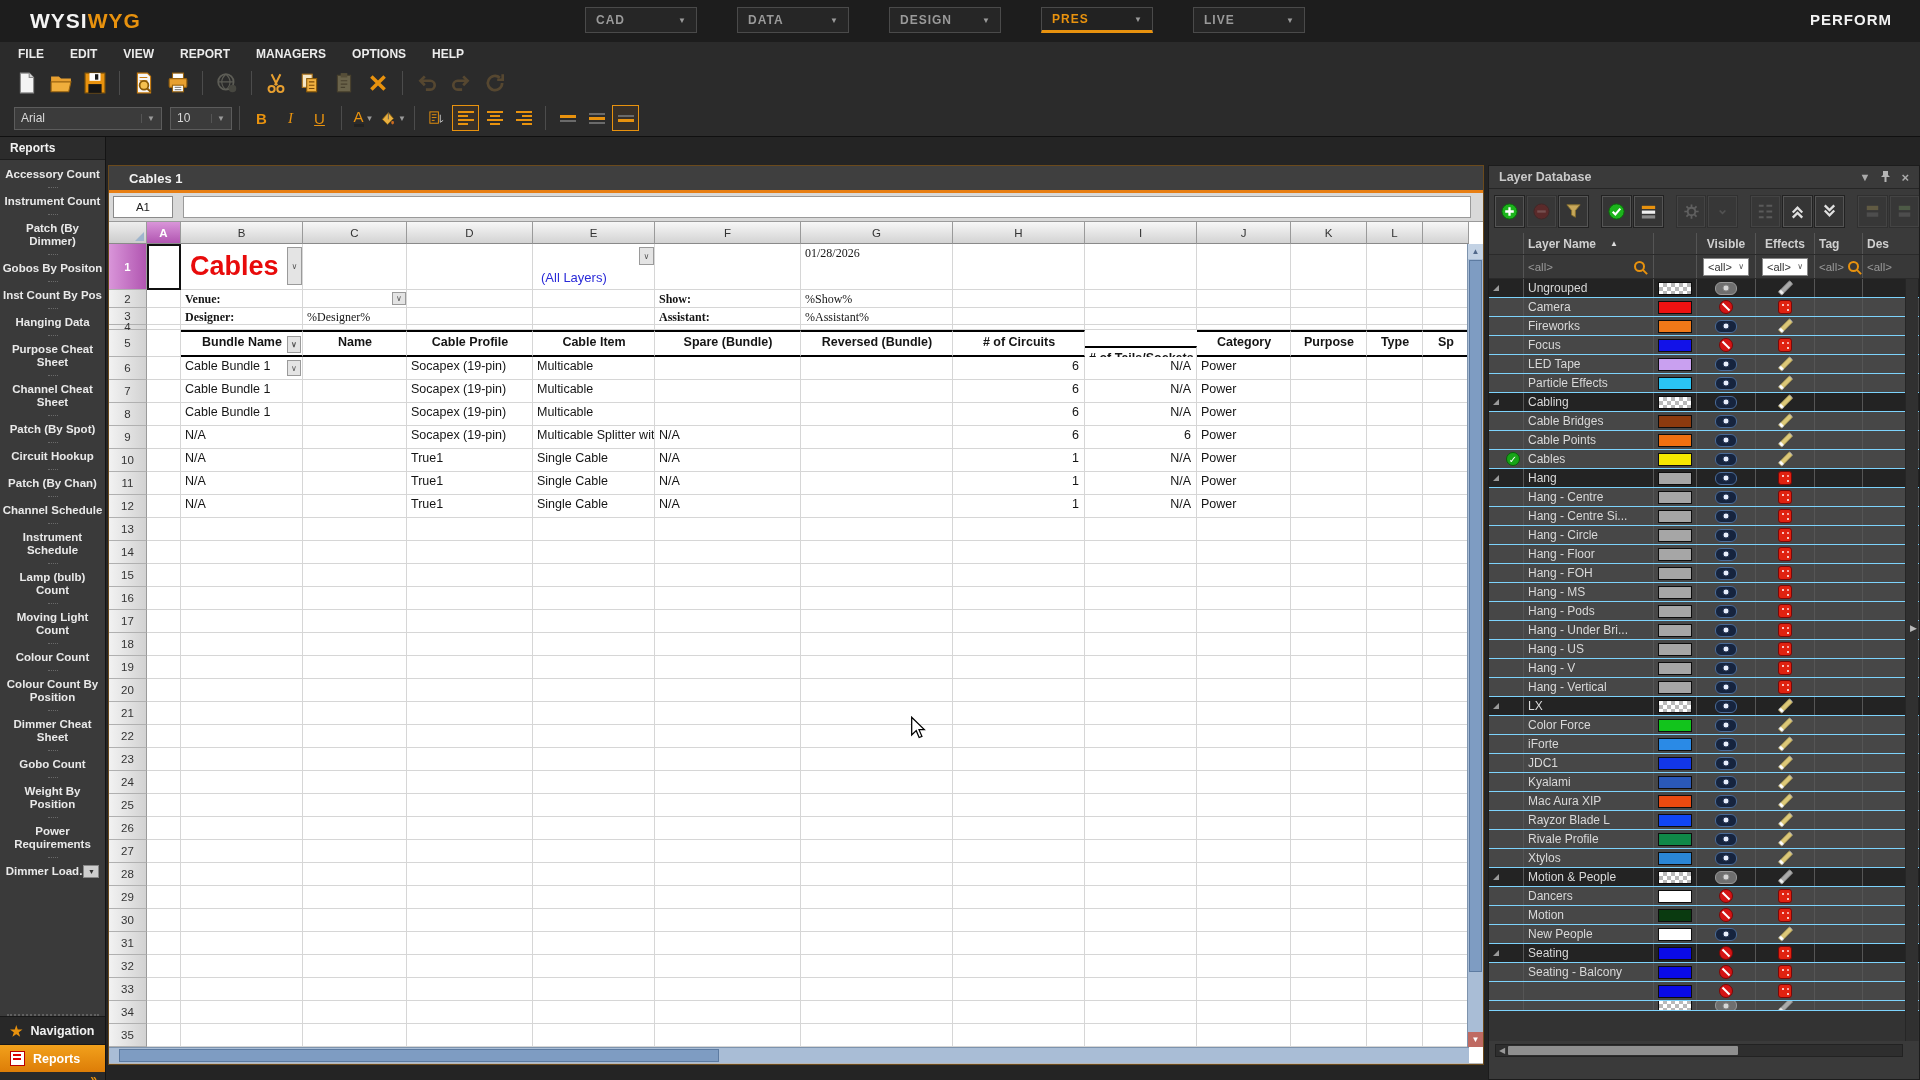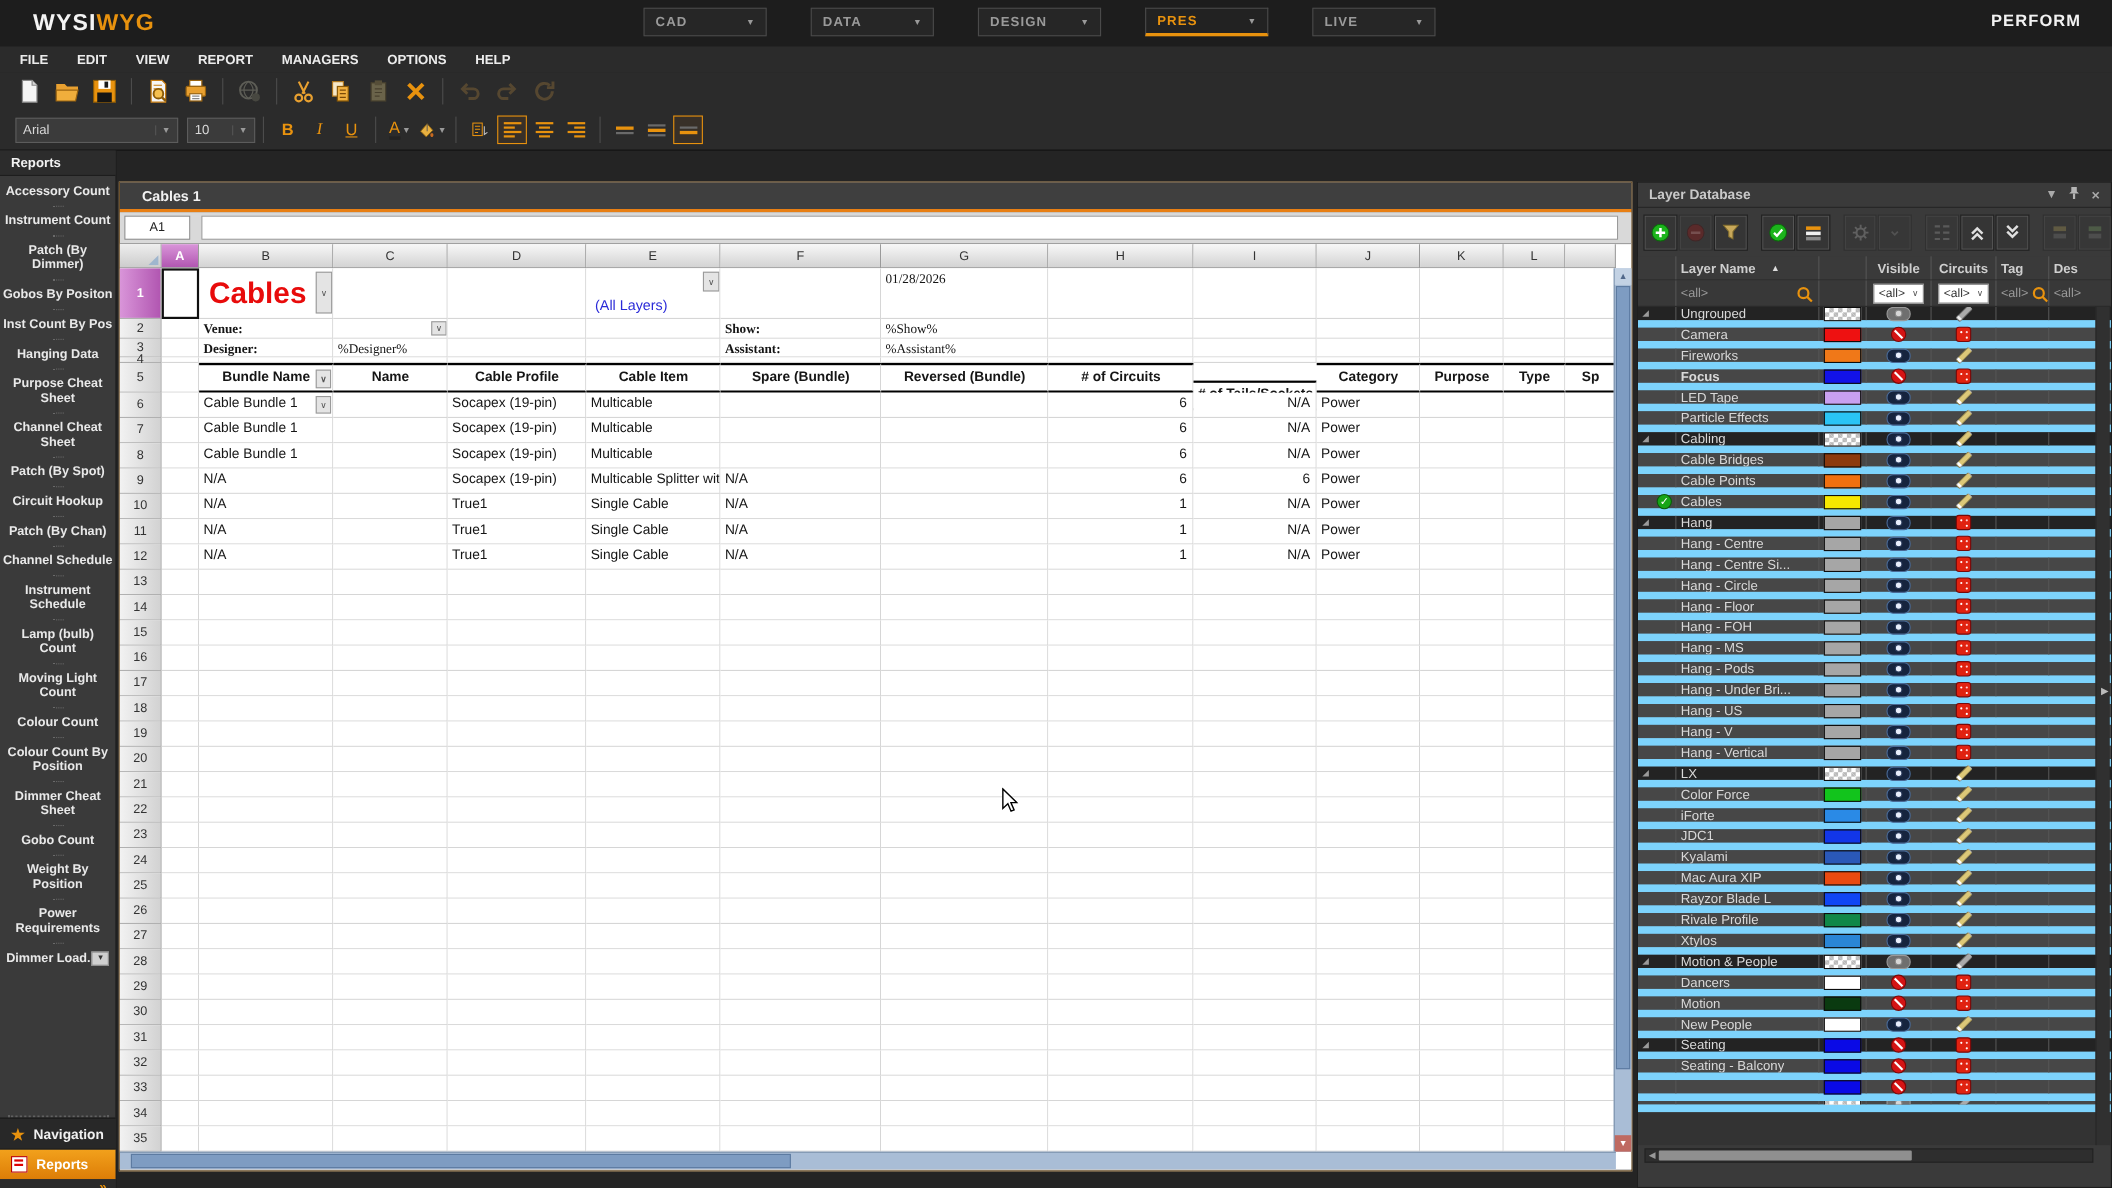--- a/index.html
+++ b/index.html
@@ -101,21 +101,21 @@
   .c-tag{width:48px;flex:none;height:100%;border-right:1px solid #555;display:flex;align-items:center;padding-left:4px;box-sizing:border-box;overflow:hidden;}
   .c-des{flex:1;height:100%;display:flex;align-items:center;padding-left:4px;overflow:hidden;}
   .lp-header{height:22px;background:#3a3a3a;border-bottom:1px solid #2a2a2a;color:#cfcfcf;font-size:12px;font-weight:bold;}
   .sortarr{font-size:8px;margin-left:14px;color:#ddd;}
   .lp-filter{height:24px;background:#383838;border-bottom:1px solid #2a2a2a;color:#9a9a9a;font-size:11.5px;}
   .allbox{background:#fff;color:#333;height:18px;display:flex;align-items:center;justify-content:space-between;padding:0 4px;font-size:11px;width:46px;box-sizing:border-box;border:1px solid #888;}
   .allbox .car{font-size:8px;color:#555;}
   .mag{width:7px;height:7px;border:2px solid #e8920e;border-radius:50%;position:relative;flex:none;margin-left:4px;}
   .mag:after{content:"";position:absolute;width:6px;height:2px;background:#e8920e;transform:rotate(45deg);left:6px;top:8px;}
   .lp-list{position:relative;overflow:hidden;height:762px;background:#333;}
-  .lrow{height:19px;background:#474747;border-bottom:7px solid #7dd3fc;color:#d9d9d9;font-size:12px;}
+  .lrow{height:19px;background:#474747;border-bottom:1px solid #7dd3fc;color:#d9d9d9;font-size:12px;}
   .lrow.grp{background:#232323;}
   .lrow.partial{height:10px;overflow:hidden;}
   .tri{width:0;height:0;border-left:6px solid transparent;border-bottom:6px solid #9a9a9a;transform:rotate(0deg);}
   .swatch{width:34px;height:13px;border:1px solid #0d0d0d;box-sizing:border-box;}
   .checker{background-image:linear-gradient(45deg,#b9b9b9 25%,transparent 25%,transparent 75%,#b9b9b9 75%),linear-gradient(45deg,#b9b9b9 25%,#fff 25%,#fff 75%,#b9b9b9 75%);background-size:8px 8px;background-position:0 0,4px 4px;background-color:#fff;}
   .ic-eye{width:20px;height:11px;border-radius:6px;background:#16243e;border:1px solid #4a6a96;position:relative;}
   .ic-eye:after{content:"";position:absolute;left:50%;top:50%;transform:translate(-50%,-50%);width:7px;height:7px;border-radius:50%;background:#e8eefc;border:1px solid #2a3a5a;box-sizing:border-box;}
   .ic-eye.dim{background:#6f6f6f;border-color:#999;}
   .ic-eye.dim:after{background:#d6d6d6;border-color:#888;}
   .ic-off{width:14px;height:14px;border-radius:50%;background:#d41414;border:1px solid #7a0808;position:relative;box-sizing:border-box;}
@@ -1033,21 +1033,21 @@
       </div>
     <div class="lp-row lp-header">
       <div class="c-exp"></div>
         <div class="c-st"></div>
       <div class="c-name">
           <span>Layer Name</span>
           <span class="sortarr">▲</span>
         </div>
       <div class="c-sw"></div>
       <div class="c-vis">Visible</div>
-      <div class="c-ed">Circuits</div>
+      <div class="c-ed">Effects</div>
       <div class="c-tag">Tag</div>
       <div class="c-des">Des</div>
     </div>
     <div class="lp-row lp-filter">
       <div class="c-exp"></div>
         <div class="c-st"></div>
       <div class="c-name">
           <span>&lt;all&gt;</span>
           <span style="flex:1"></span>
           <span class="mag"></span>
@@ -1128,21 +1128,21 @@
           <div class="c-ed">
             <div class="ic-pen"></div>
           </div>
           <div class="c-tag"></div>
           <div class="c-des"></div>
         </div>
         <div class="lp-row lrow">
           <div class="c-exp"></div>
           <div class="c-st"></div>
           <div class="c-name">
-            <span style="overflow: hidden; white-space: nowrap; font-weight: bold;">Focus</span>
+            <span style="overflow: hidden; white-space: nowrap;">Focus</span>
           </div>
           <div class="c-sw">
             <div class="swatch" style="background: rgb(18, 18, 232);"></div>
           </div>
           <div class="c-vis">
             <div class="ic-off"></div>
           </div>
           <div class="c-ed">
             <div class="ic-peno"></div>
           </div>

